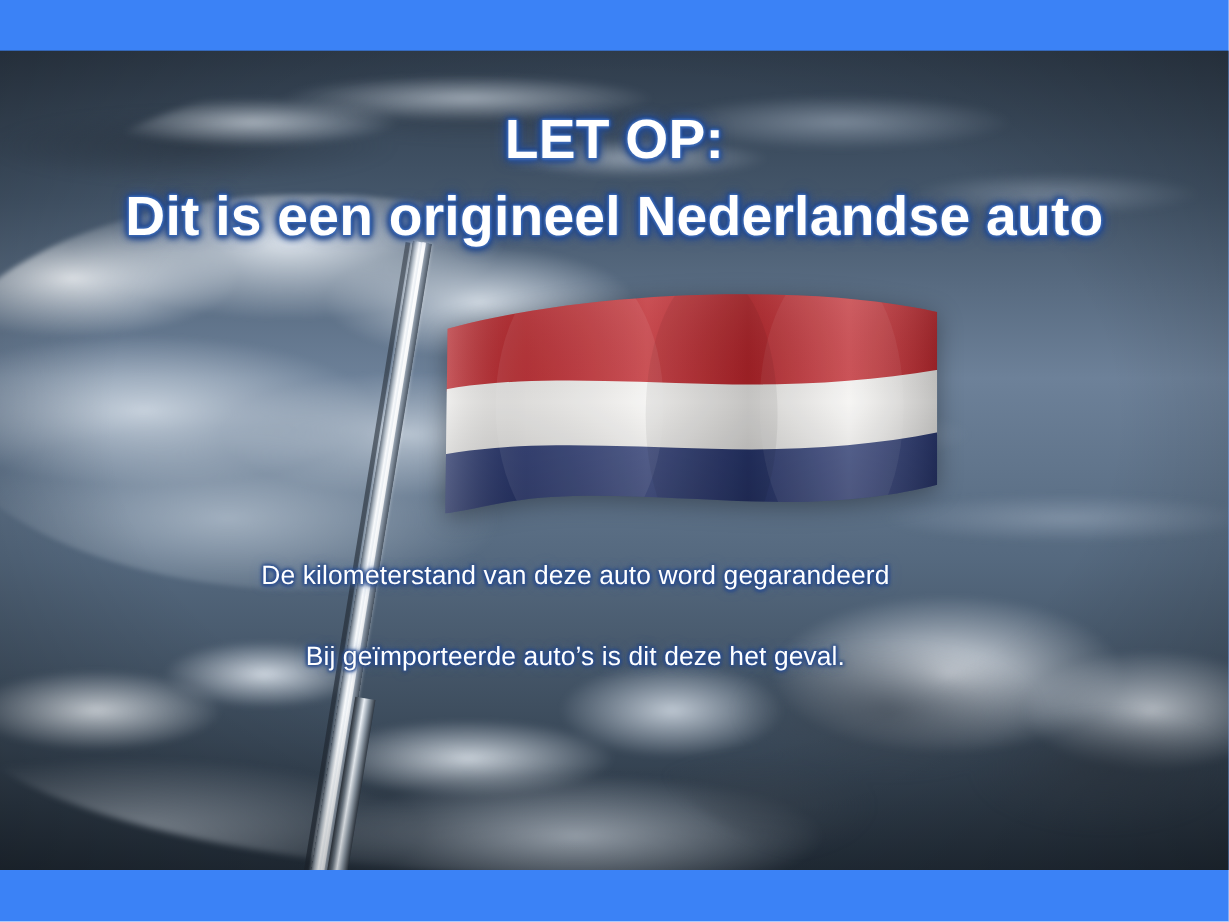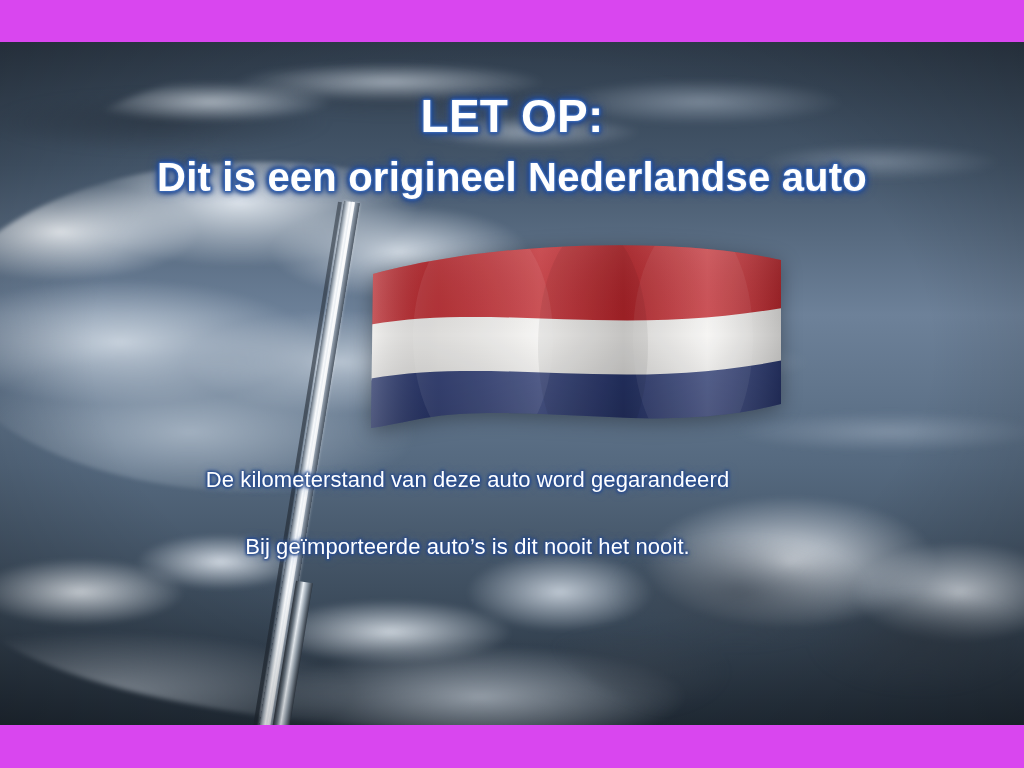--- a/index.html
+++ b/index.html
@@ -1,19 +1,19 @@
 <!DOCTYPE html>
 <html><head>
 <meta charset="utf-8">
 <style>
   html,body{margin:0;padding:0;background:#ffffff;}
   body{width:1024px;height:768px;overflow:hidden;font-family:"Liberation Sans",sans-serif;}
 
   
-  #slide{position:relative;width:1024px;height:768px;background:#d946ef;overflow:hidden;}
+  #slide{position:relative;width:1024px;height:768px;background:#3b82f6;overflow:hidden;}
 
   
   #photo{
     position:absolute;left:0;top:42px;width:1024px;height:683px;overflow:hidden;
     background:
       
       radial-gradient(ellipse 230px 120px at 430px 6px, rgba(255,255,255,.95) 0%, rgba(255,255,255,.55) 35%, rgba(255,255,255,0) 72%),
       radial-gradient(ellipse 520px 260px at 330px 40px, rgba(235,242,250,.40) 0%, rgba(235,242,250,0) 70%),
       
       linear-gradient(118deg,#33404f 0%, #44566b 16%, #5d7governed 16%, #53687f 33%, #62788f 48%, #4d6versions 48%, #486established 60%, #3f5266 78%, #2f3e4e 100%),
@@ -156,24 +156,24 @@
        0 0 2px #2f5fae,
        1px 0 2px #3f6cb8, -1px 0 2px #3f6cb8,
        0 1px 2px #3f6cb8, 0 -1px 2px #3f6cb8,
        2px 2px 5px rgba(37,74,140,.95),
       -2px 2px 5px rgba(37,74,140,.95),
        2px -2px 5px rgba(37,74,140,.95),
       -2px -2px 5px rgba(37,74,140,.95),
        0 0 12px rgba(60,100,175,.85);
   }
   #title-1{font-size:46px;}
-  #title-2{font-size:40px;margin-top:14px;}
+  #title-2{font-size:46px;margin-top:14px;}
 
   #body-block{
-    position:absolute;left:0;top:462px;width:935px;text-align:center;
+    position:absolute;left:12px;top:462px;width:935px;text-align:center;
     pointer-events:none;
   }
   .body-line{
     font-size:22px;color:#ffffff;line-height:1.68;font-weight:normal;
     letter-spacing:.1px;
     text-shadow:
        0 0 2px rgba(48,86,154,.95),
        1px 1px 3px rgba(40,74,140,.9),
       -1px 1px 3px rgba(40,74,140,.9),
        1px -1px 3px rgba(40,74,140,.9),
@@ -255,16 +255,16 @@
   </div>
 
   <div id="title-block">
     <div id="title-1" class="title-line">LET OP:</div>
     <div id="title-2" class="title-line">Dit is een origineel Nederlandse auto</div>
   </div>
 
   <div id="body-block">
     <div class="body-line">De kilometerstand van deze auto word gegarandeerd</div>
     <div class="spacer-line"></div>
-    <div class="body-line">Bij geïmporteerde auto’s is dit nooit het nooit.</div>
+    <div class="body-line">Bij geïmporteerde auto’s is dit deze het geval.</div>
   </div>
 
 </div>
 
 </body></html>

